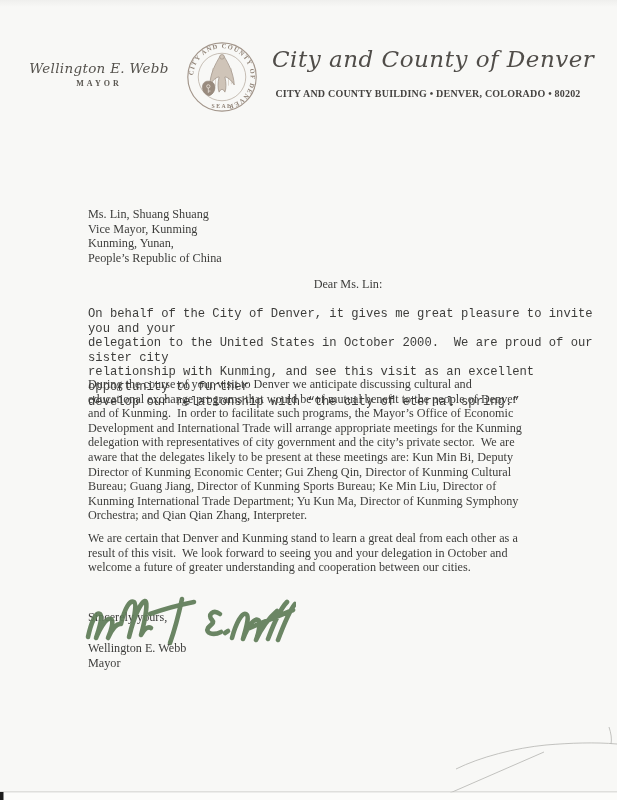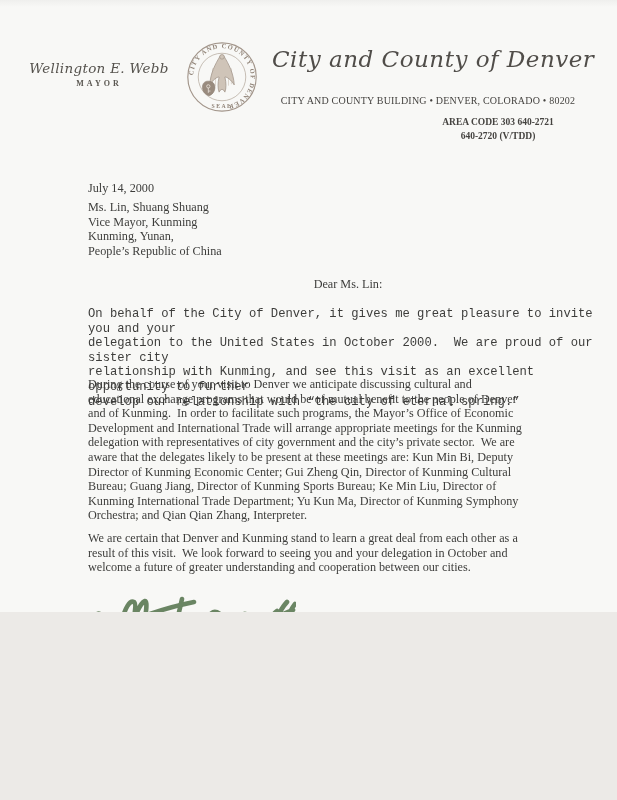--- a/index.html
+++ b/index.html
@@ -1,18 +1,18 @@
 <!DOCTYPE html>
 <html><head>
 <meta charset="utf-8">
 <style>
   html,body{margin:0;padding:0;background:#eceae7;}
   .page{
     position:relative;
-    width:617px;height:612px;
+    width:617px;height:800px;
     margin:0 auto;
     background:linear-gradient(180deg,#efefed 0px,#f8f8f6 7px,#f8f8f6 100%);
     overflow:hidden;
     font-family:"Liberation Serif",serif;
     color:#3d3d3b;
   }
   
   .mayor-block{
     position:absolute;left:28px;top:60px;width:142px;
     text-align:center;color:#55524d;
@@ -25,33 +25,33 @@
     margin-top:3px;font-size:8px;font-weight:bold;
     letter-spacing:3px;color:#5a5751;
   }
   .seal{position:absolute;left:186px;top:41px;width:72px;height:72px;}
   .header-right{position:absolute;left:272px;top:46px;width:312px;text-align:center;}
   .city-title{
     font-family:"DejaVu Serif",serif;font-style:italic;
     font-size:23px;color:#504d49;letter-spacing:.5px;white-space:nowrap;
   }
   .building-line{
-    margin-top:23px;font-size:10px;font-weight:normal;
+    margin-top:16px;font-size:10px;font-weight:bold;
     color:#454340;letter-spacing:.2px;white-space:nowrap;
   }
   .phone-block{
     position:absolute;left:428px;top:116px;width:140px;
     text-align:center;font-size:9.5px;font-weight:bold;
     line-height:13.5px;color:#454340;
   }
   
   .body-text{font-size:12.2px;line-height:14.6px;white-space:pre-wrap;}
   .abs{position:absolute;left:88px;width:520px;}
   .date{top:181px;}
-  .recipient{top:200px;}
+  .recipient{top:207px;}
   .salutation{top:277px;text-align:center;}
   .para1{top:307px;font-family:Liberation Mono, monospace;}
   .para2{top:377px;}
   .para3{top:531px;}
   .closing{top:610px;}
   .typed-name{top:641px;}
   .typed-title{top:656px;}
   .signature{position:absolute;left:84px;top:592px;width:212px;height:54px;}
   .artifacts{position:absolute;left:0;top:0;width:617px;height:800px;pointer-events:none;}
 </style>
@@ -87,26 +87,21 @@
       </text>
       <text x="50" y="93.5" text-anchor="middle" font-family="Liberation Serif,serif" font-size="8" font-weight="bold" letter-spacing="2" fill="#8f8276">SEAL</text>
     </svg>
   </div>
 
   <div class="header-right">
     <div class="city-title">City and County of Denver</div>
     <div class="building-line">CITY AND COUNTY BUILDING • DENVER, COLORADO • 80202</div>
   </div>
 
-  <div class="phone-block">
-    <div>AREA CODE 303 640-2721</div>
-    <div>640-2720 (V/TDD)</div>
-  </div>
 
-  <div class="abs body-text date">July 14, 2000</div>
   <div class="abs body-text recipient">Ms. Lin, Shuang Shuang
 Vice Mayor, Kunming
 Kunming, Yunan,
 People’s Republic of China</div>
   <div class="abs body-text salutation">Dear Ms. Lin:</div>
   <div class="abs body-text para1">On behalf of the City of Denver, it gives me great pleasure to invite you and your
 delegation to the United States in October 2000.  We are proud of our sister city
 relationship with Kunming, and see this visit as an excellent opportunity to further
 develop our relationship with “the city of eternal spring.”</div>
   <div class="abs body-text para3">We are certain that Denver and Kunming stand to learn a great deal from each other as a

